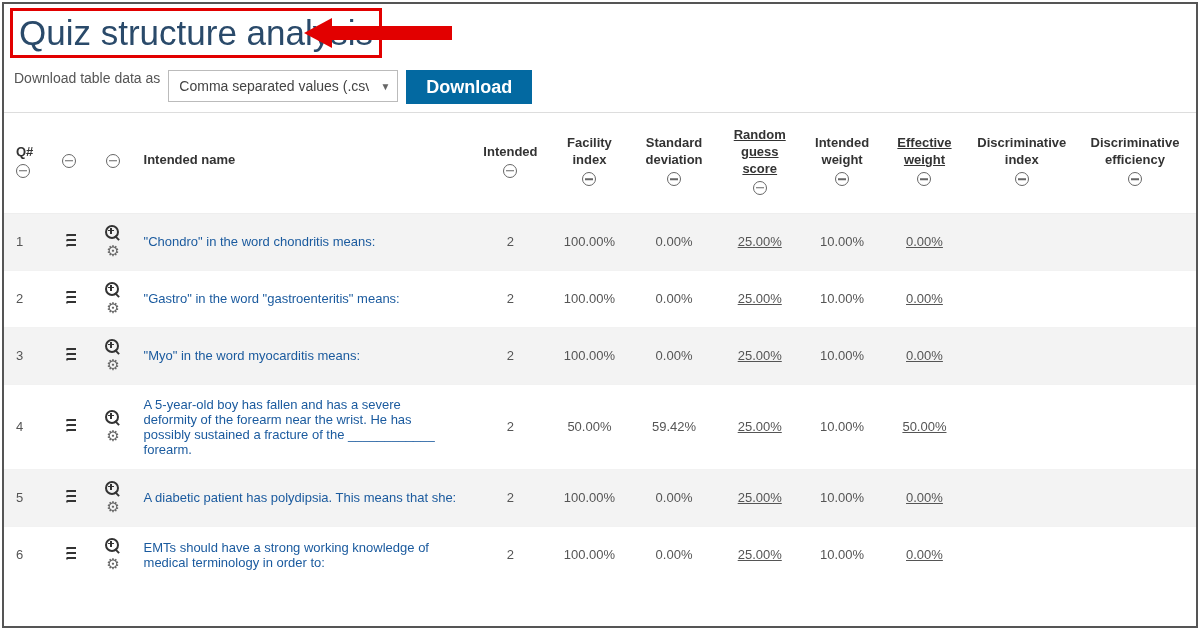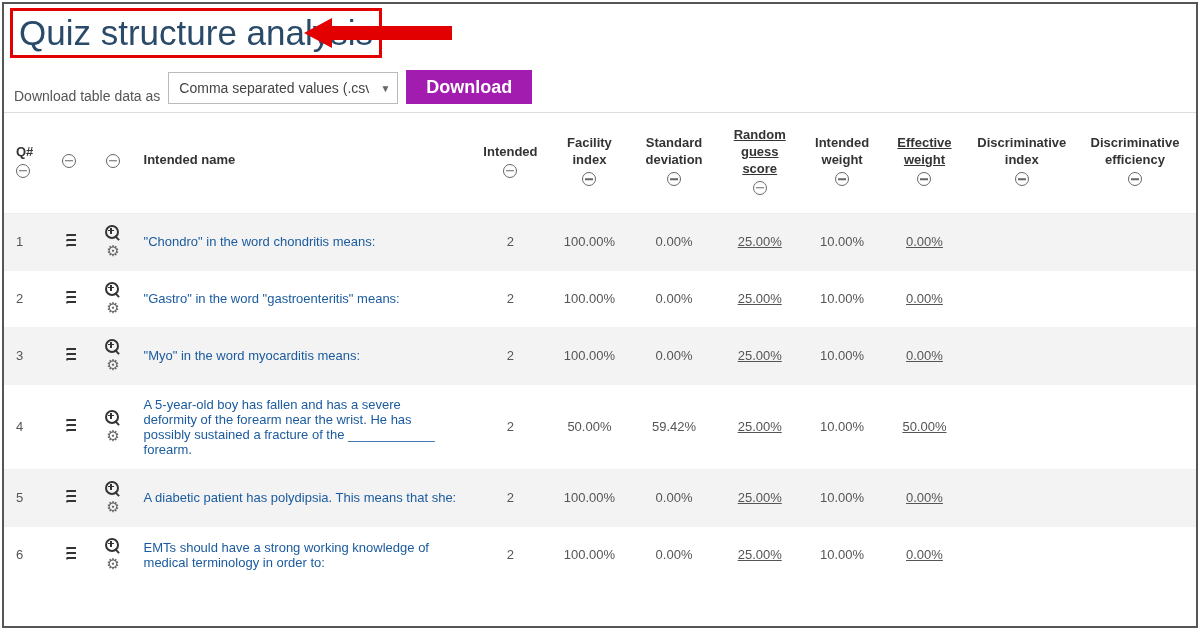--- a/index.html
+++ b/index.html
@@ -48,21 +48,21 @@
       border-bottom: 15px solid transparent;
       border-right: 28px solid #e20000;
     }
     .arrow-shaft {
       width: 120px;
       height: 14px;
       background: #e20000;
     }
     .download-row {
       display: flex;
-      align-items: flex-end;
+      align-items: flex-start;
       gap: 8px;
       padding: 4px 10px 8px 10px;
       border-bottom: 1px solid #ddd;
     }
     .download-label {
       font-size: 14px;
       color: #555;
     }
     .select-wrap {
       position: relative;
@@ -81,21 +81,21 @@
     .select-caret {
       position: absolute;
       right: 8px;
       top: 50%;
       transform: translateY(-50%);
       font-size: 10px;
       color: #666;
       pointer-events: none;
     }
     .download-btn {
-      background: #a21caf;
+      background: #0369a1;
       color: #fff;
       font-size: 18px;
       font-weight: 600;
       border: none;
       padding: 6px 20px;
       height: 34px;
       cursor: pointer;
     }
     table.data-table {
       width: 100%;

